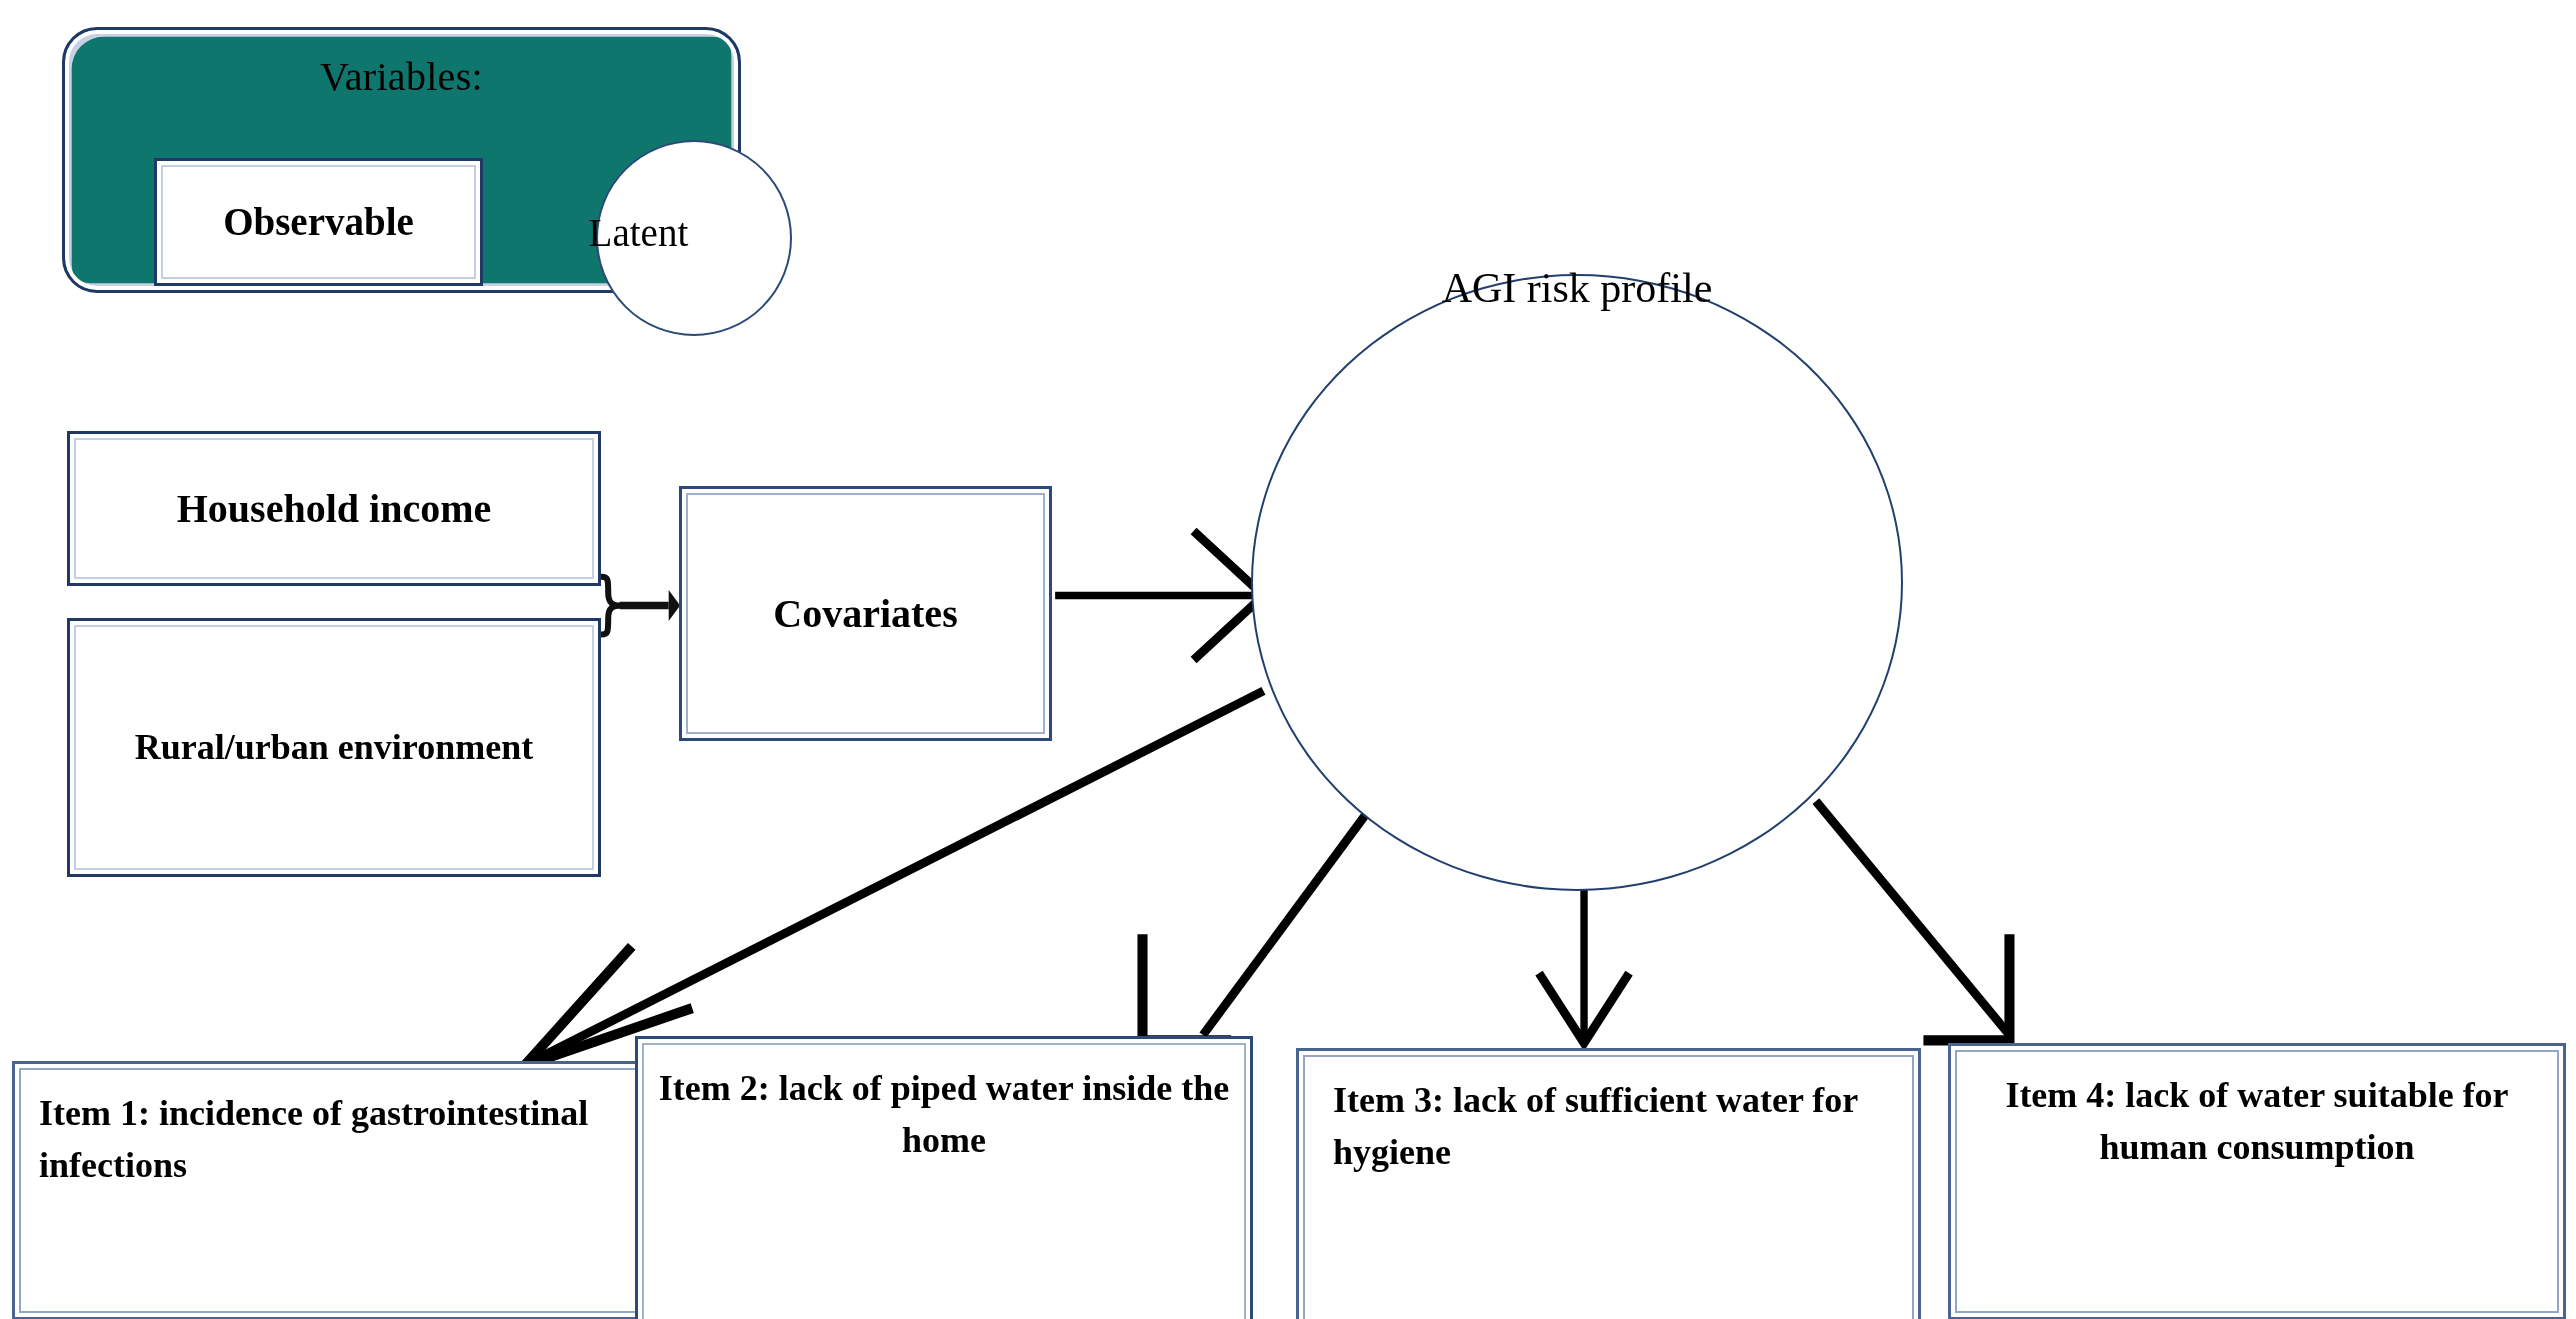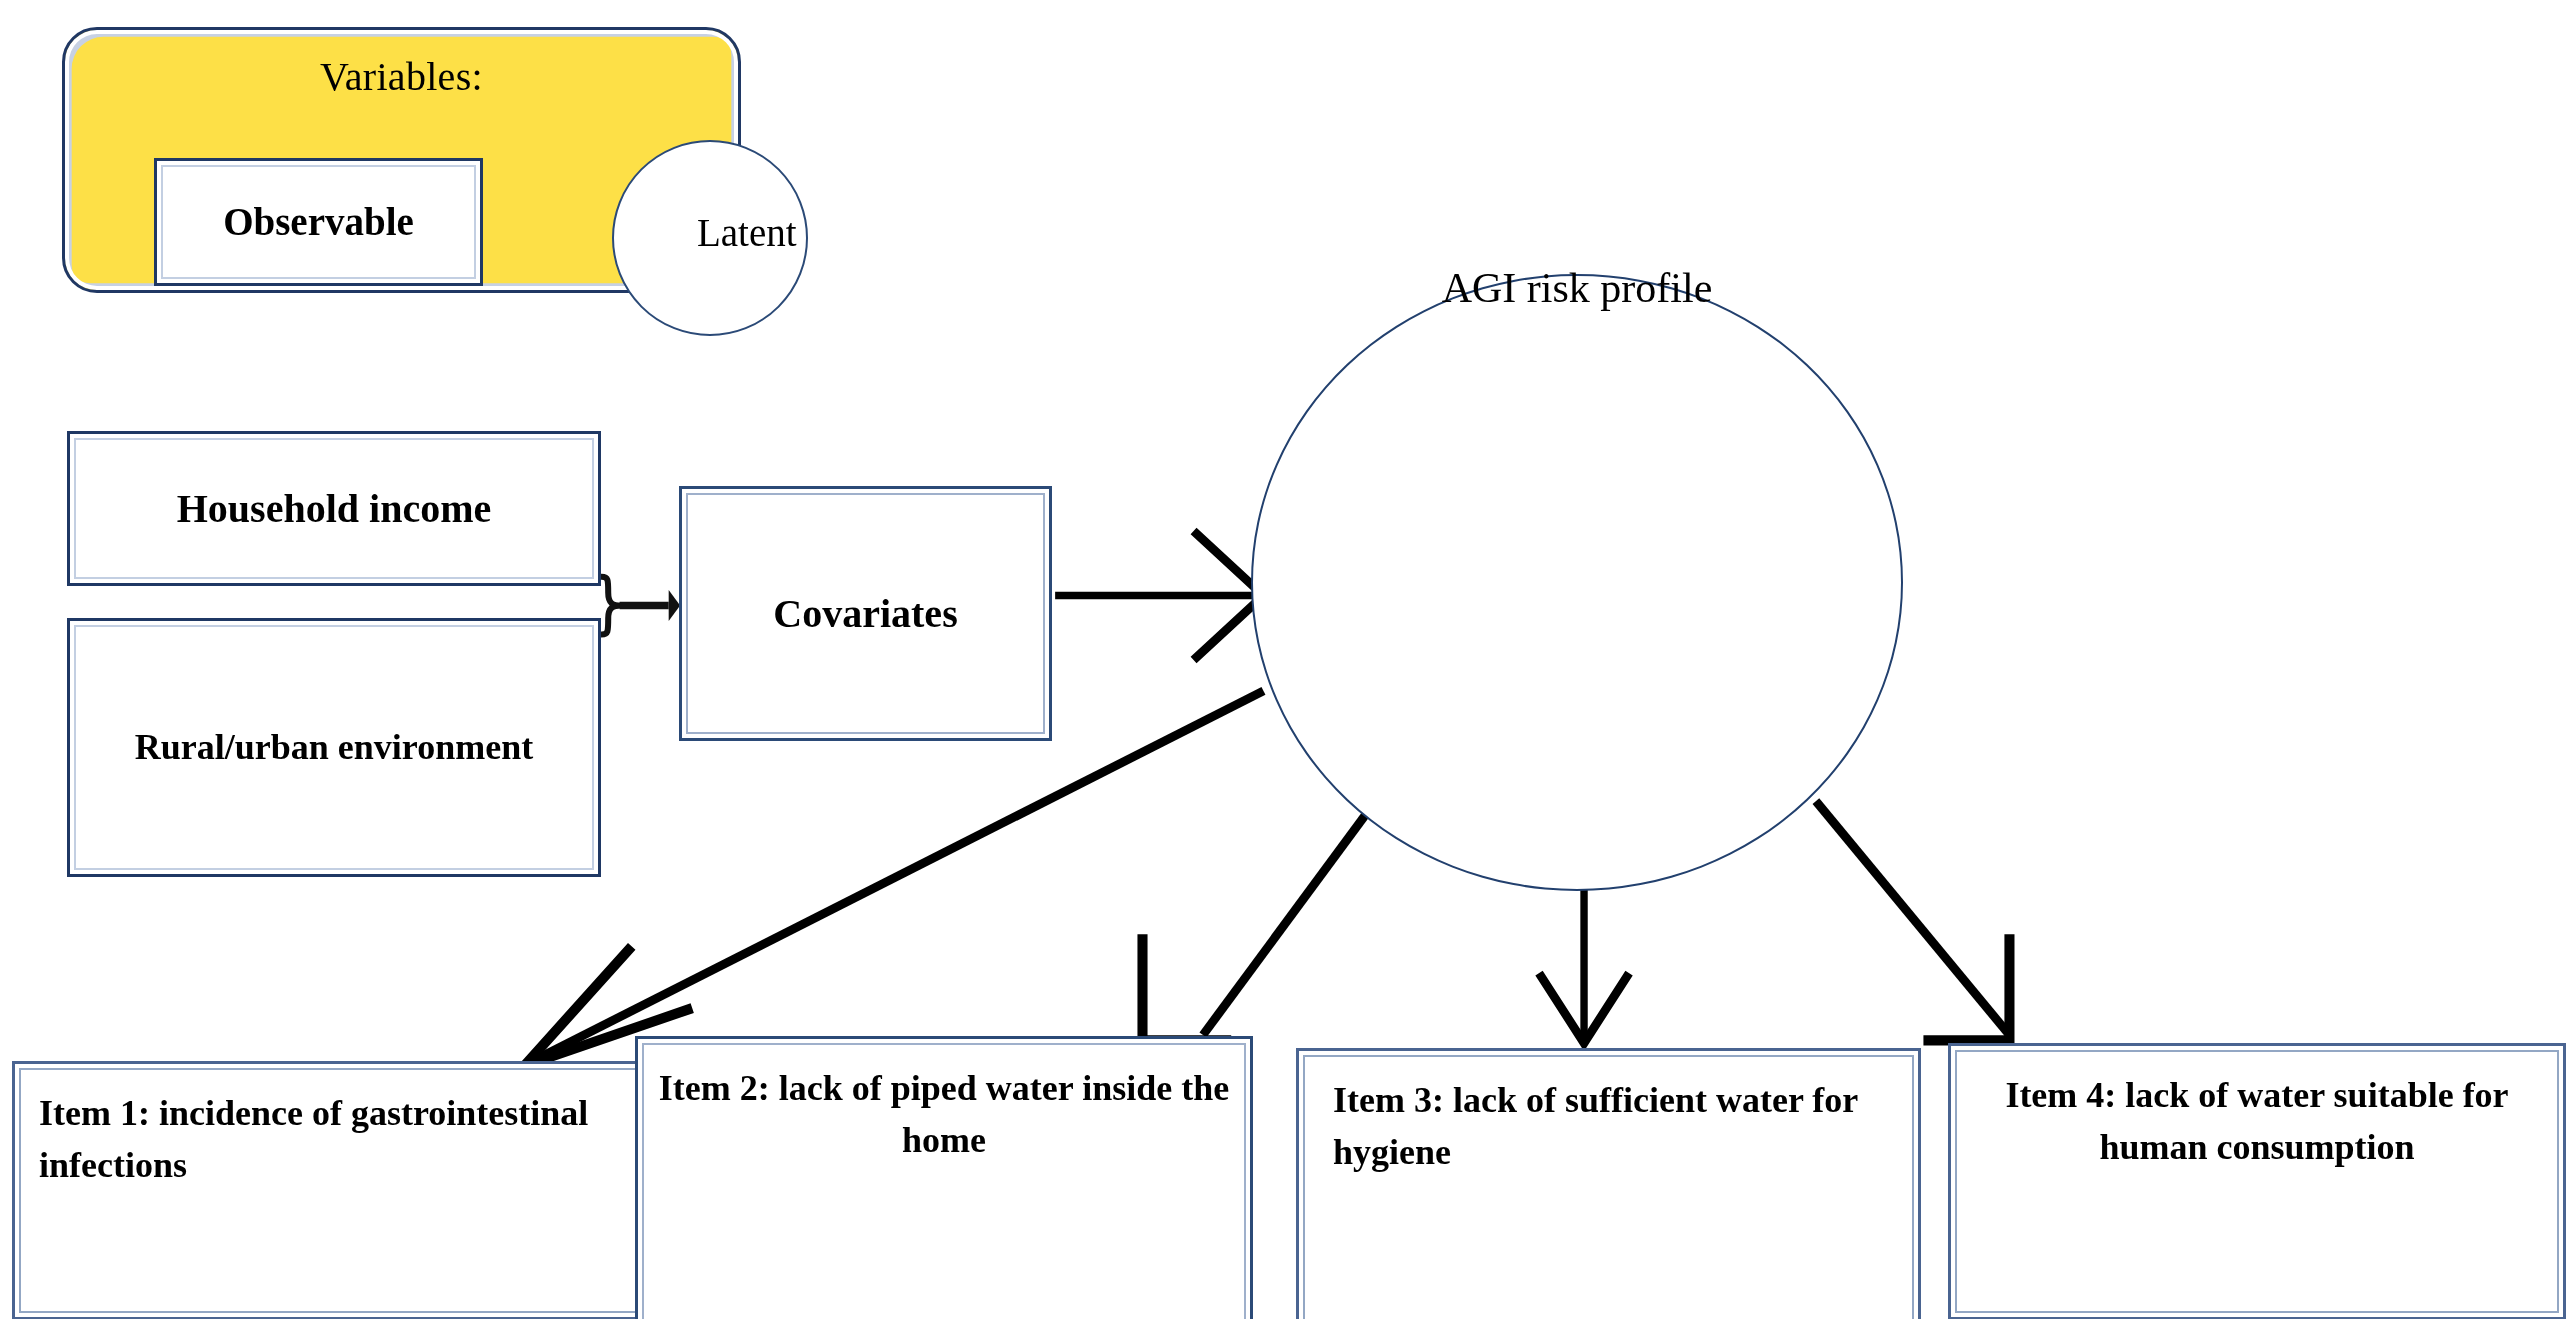--- a/index.html
+++ b/index.html
@@ -48,41 +48,41 @@
   }
 
   
   #legend{
     left:62px; top:27px; width:679px; height:266px;
     border-radius:35px;
     border:3.4px solid #203864;
     box-shadow: inset 0 0 0 4px #ffffff,
                 inset 6.7px 6.7px 0 0 #c7d1e3,
                 inset -6.7px -6.7px 0 0 #c7d1e3;
-    background:#fde047;
+    background:#0f766e;
     position:absolute;
     box-sizing:border-box;
     padding-left:35px;
   }
   #legend-title{
     position:absolute; left:0; right:0; top:23px;
     text-align:center; font-size:40px; letter-spacing:0.3px;
   }
   #legend-observable{
     left:89px; top:128px; width:329px; height:128px;
     font-size:39px;
   }
   #legend-latent{
     position:absolute;
-    left:547px; top:110px; width:196px; height:196px;
+    left:531px; top:110px; width:196px; height:196px;
     border-radius:50%;
     border:2.7px solid #2b4a77;
     background:#ffffff;
     box-sizing:border-box;
-    display:flex; align-items:center; justify-content:flex-end;
+    display:flex; align-items:center; justify-content:flex-start;
   }
   #legend-latent .lbl{
     font-size:39px; white-space:nowrap; position:relative; left:-9.4px; top:-5.4px;
   }
 
   
   #box-income{
     left:67px; top:431px; width:534px; height:155px;
     font-size:40px;
   }

